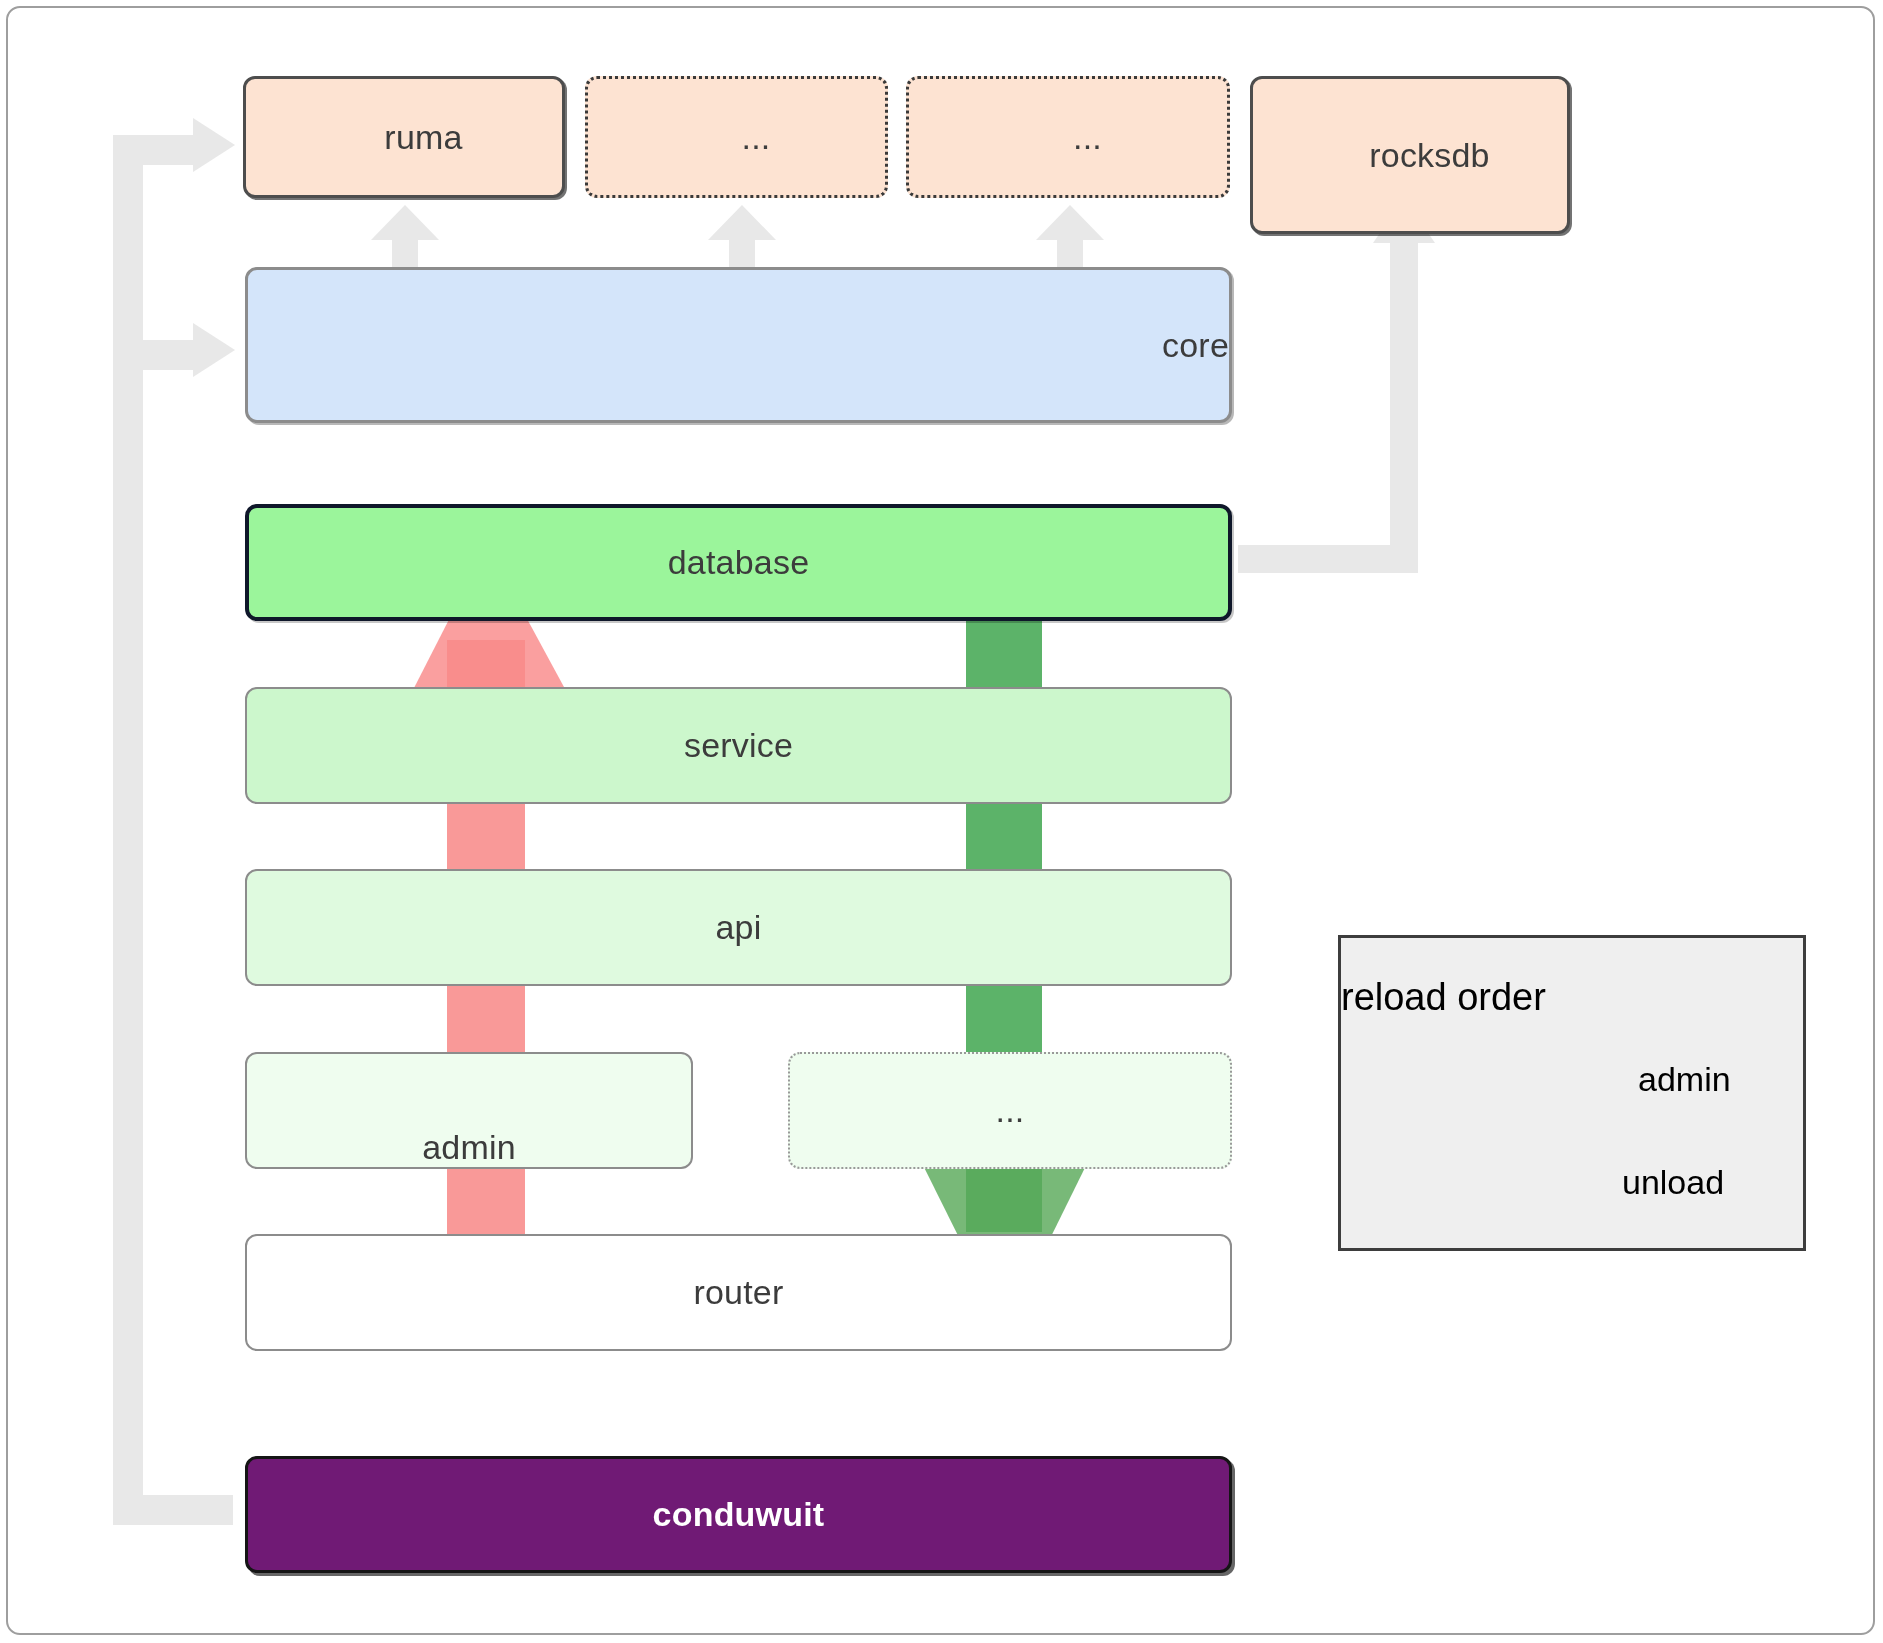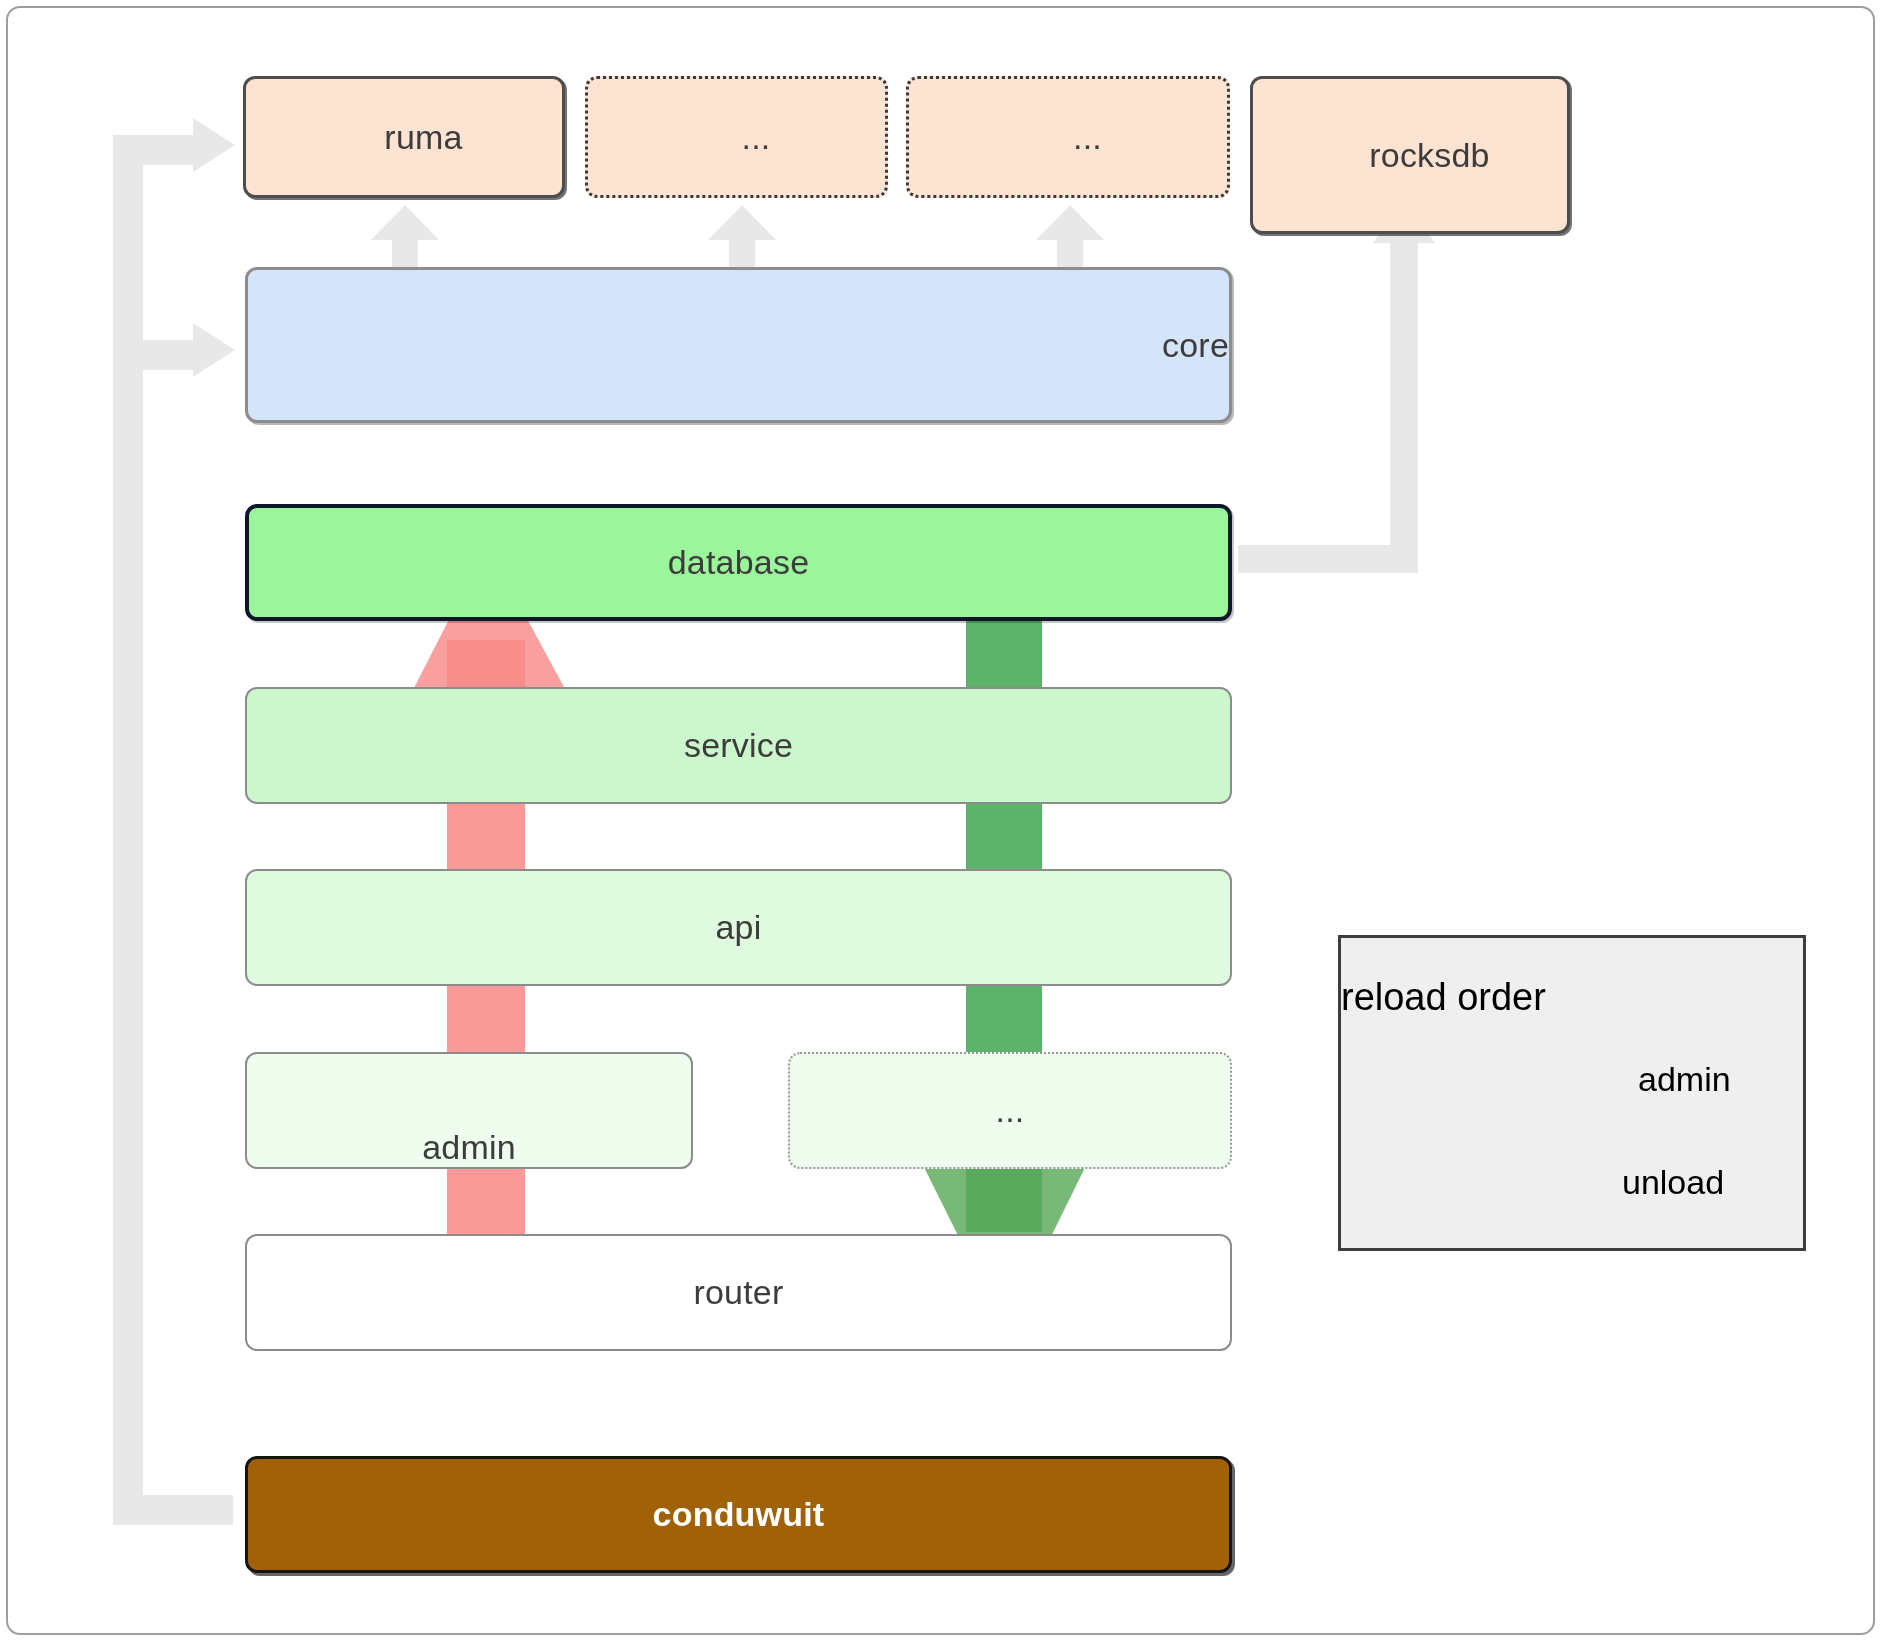--- a/index.html
+++ b/index.html
@@ -78,21 +78,21 @@
   }
   .etc-node {
     background: #effdef;
     border: 2px dotted #999;
   }
   .router-node {
     background: #ffffff;
     border: 2px solid #8c8c8c;
   }
   .app-node {
-    background: #a16207;
+    background: #701a75;
     border: 3px solid #151515;
     color: #ffffff;
     font-weight: bold;
     box-shadow: 3px 3px 0 rgba(0,0,0,0.6);
   }
   .legend-box {
     position: absolute;
     left: 1338px;
     top: 935px;
     width: 468px;

